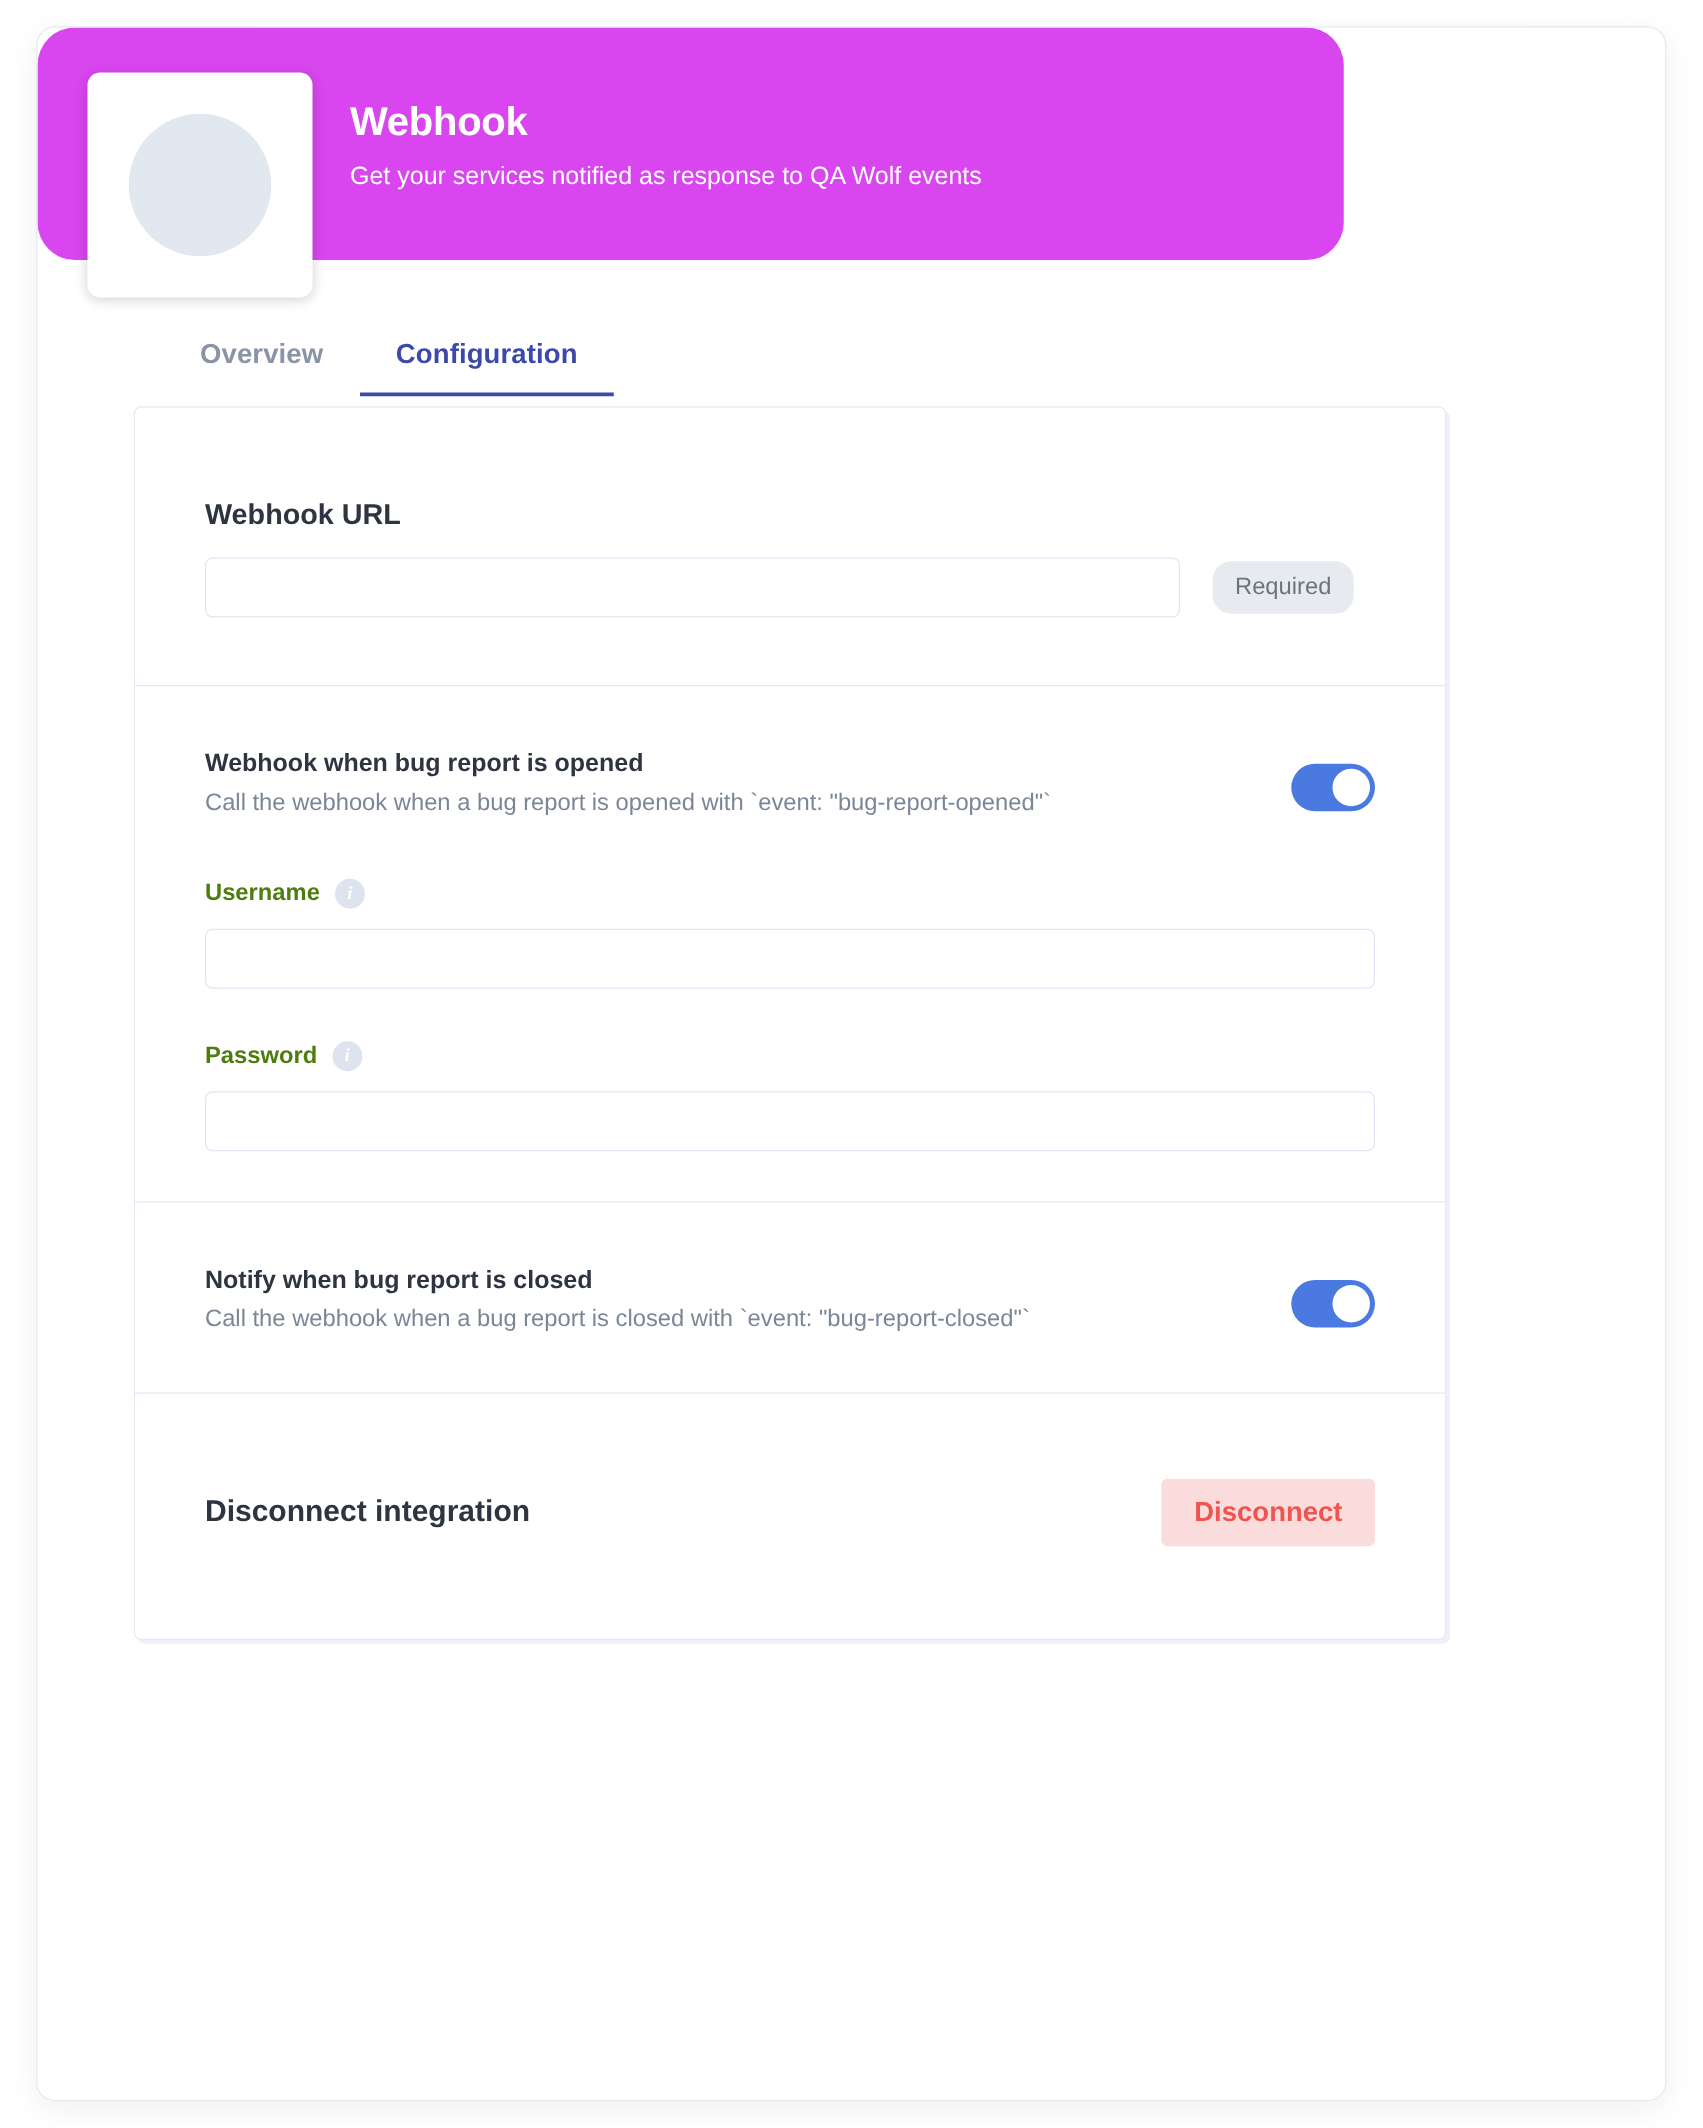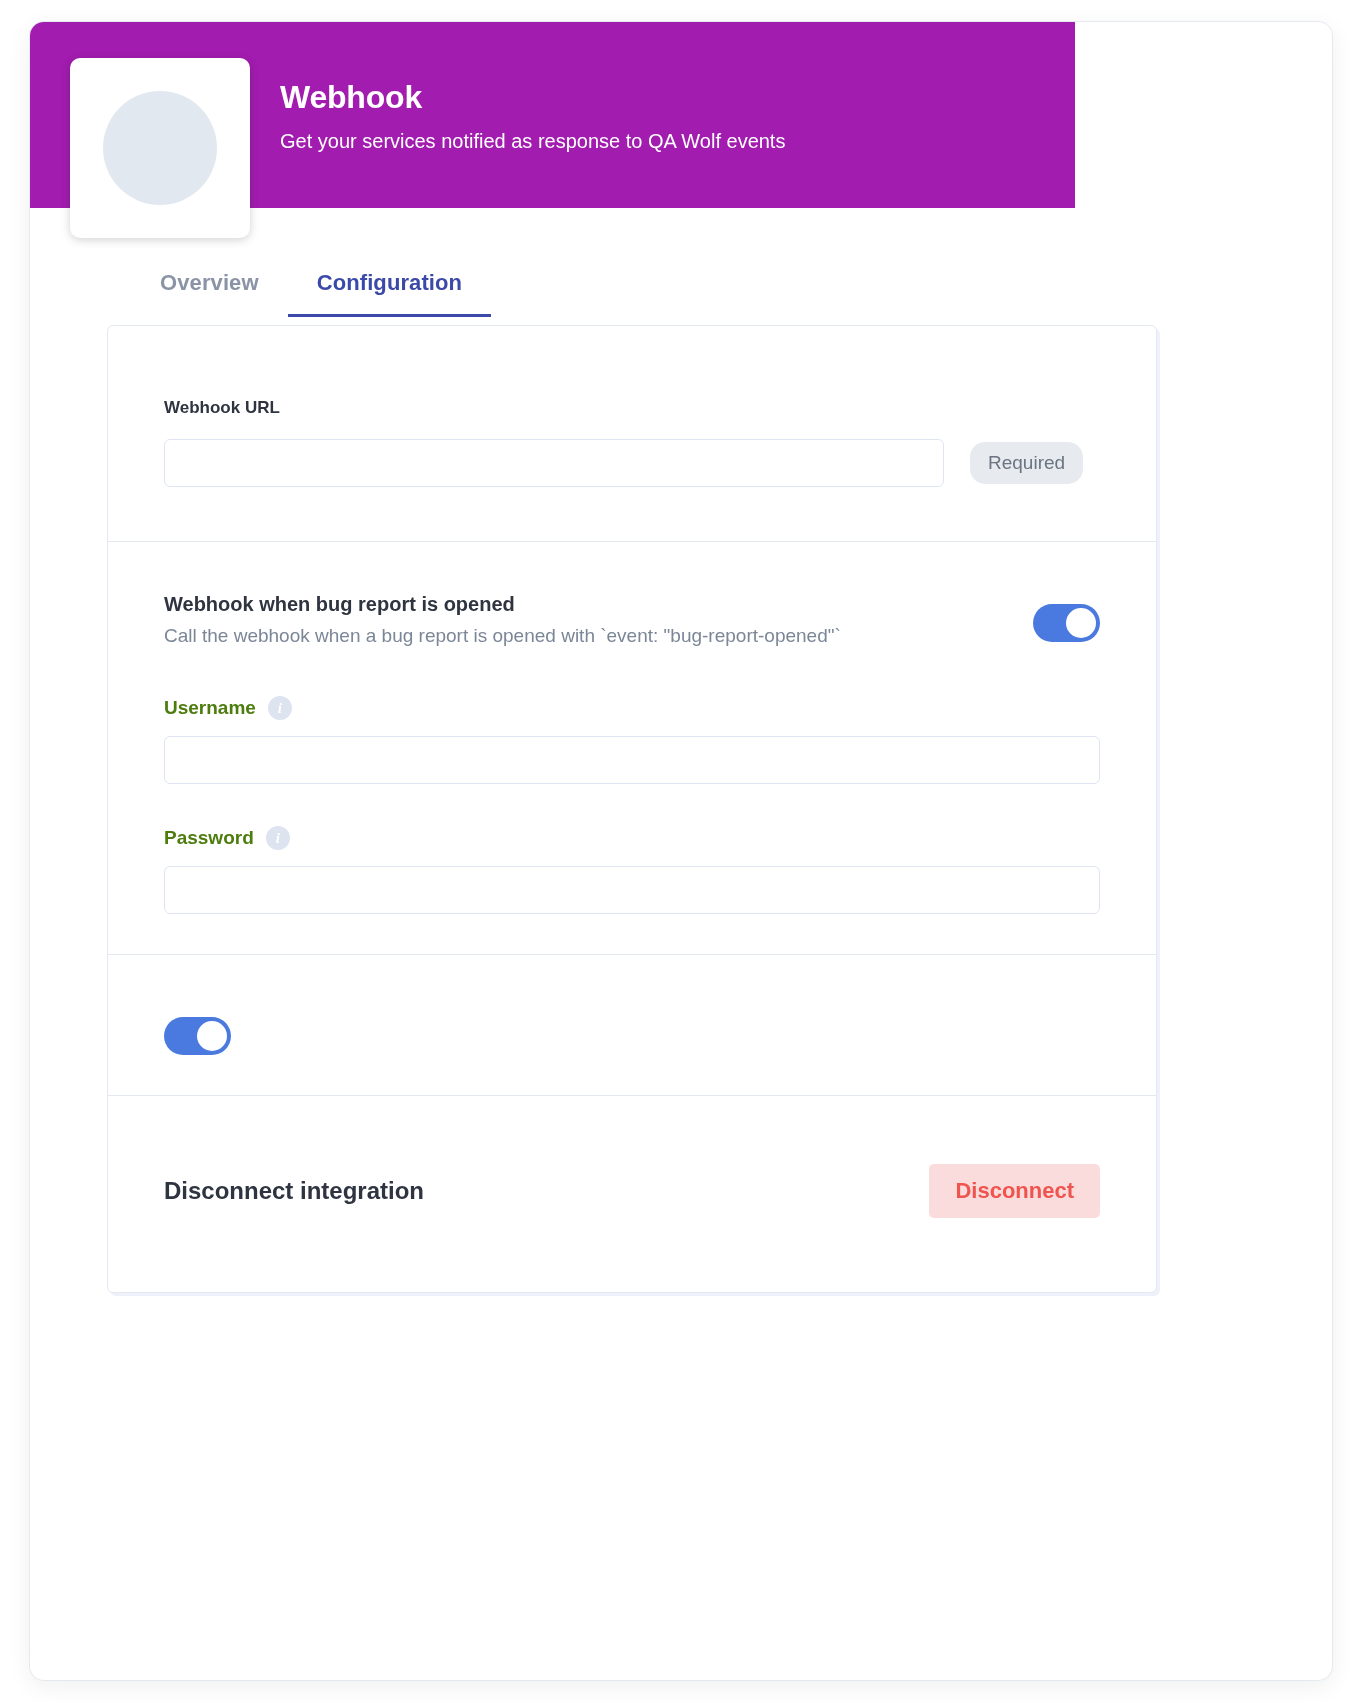--- a/index.html
+++ b/index.html
@@ -33,21 +33,22 @@
     overflow: hidden;
   }
 
   
   .hero {
     position: absolute;
     left: 0;
     top: 0;
     width: 1045px;
     height: 186px;
-    background: #a21caf;
+    background: #d946ef;
+    border-radius: 30px;
   }
 
   .hero-logo-card {
     position: absolute;
     left: 40px;
     top: 36px;
     width: 180px;
     height: 180px;
     background: #ffffff;
     border-radius: 10px;
@@ -152,21 +153,21 @@
     background: #e3e8f3;
     width: 100%;
   }
 
   
   .sec-url {
     padding: 72px 56px 54px 56px;
   }
 
   .field-label {
-    font-size: 17px;
+    font-size: 23px;
     font-weight: 700;
     color: #2e3440;
     margin-bottom: 21px;
   }
 
   .url-row {
     display: flex;
     align-items: center;
     gap: 26px;
   }
@@ -364,20 +365,24 @@
             <span class="info-icon">i</span>
           </div>
           <input class="text-input cred-input" type="password" placeholder="" style="">
         </div>
       </div>
 
       <div class="divider"></div>
 
       <div class="sec-toggle">
         <div class="toggle-head">
+          <div class="toggle-copy">
+            <div class="toggle-title">Notify when bug report is closed</div>
+            <div class="toggle-desc">Call the webhook when a bug report is closed with `event: "bug-report-closed"`</div>
+          </div>
           <button class="switch">
             <span class="knob"></span>
           </button>
         </div>
       </div>
 
       <div class="divider"></div>
 
       <div class="sec-disconnect">
         <span class="disconnect-title">Disconnect integration</span>

